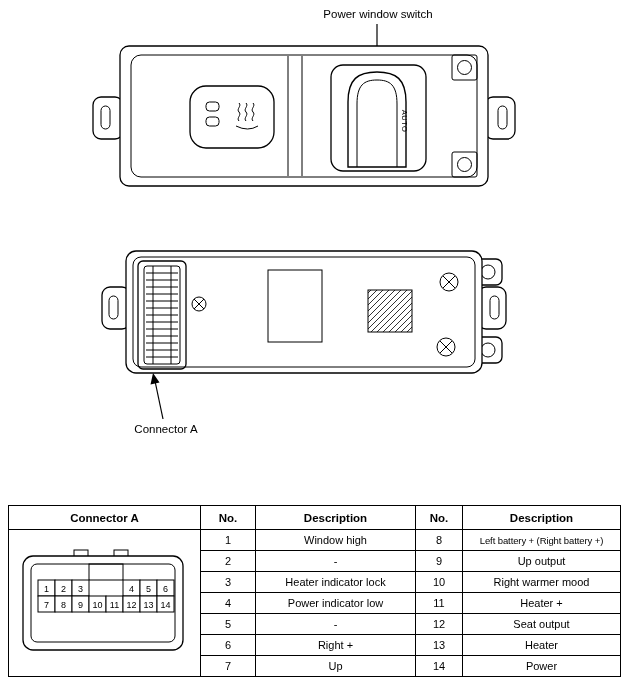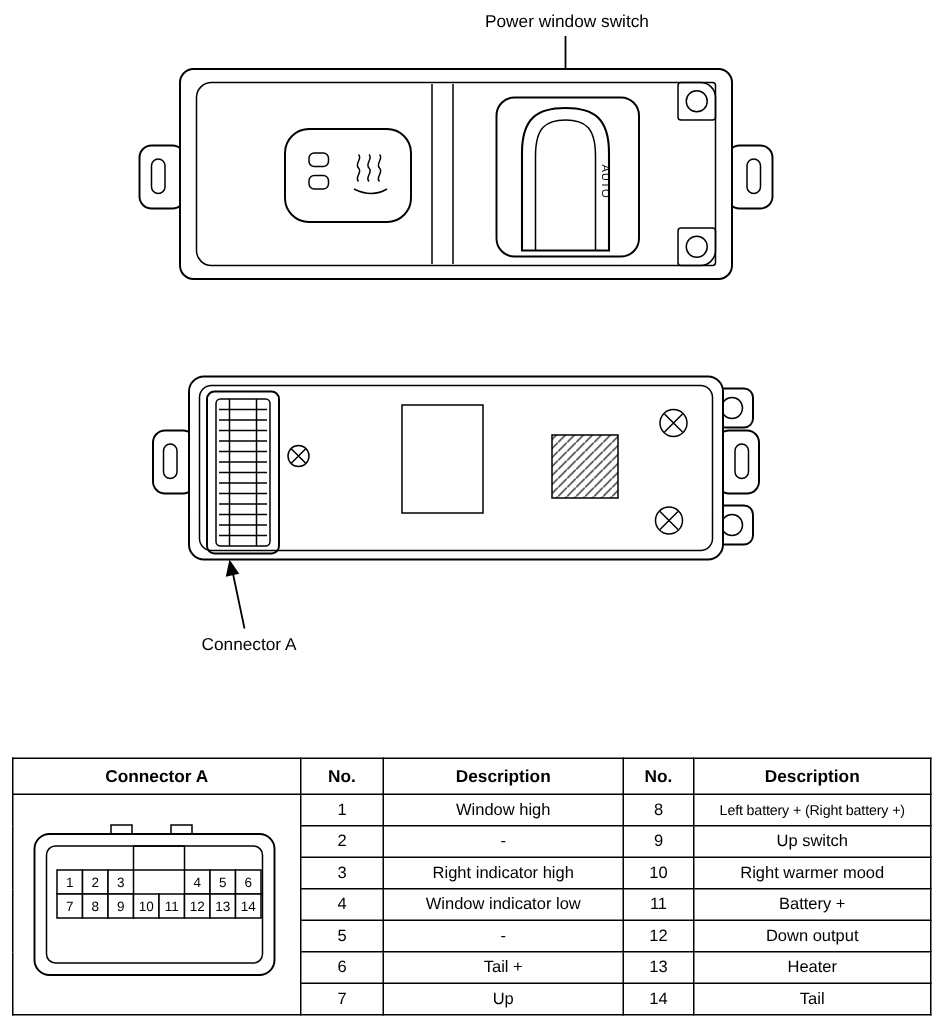--- a/index.html
+++ b/index.html
@@ -238,48 +238,48 @@
         </td>
         <td>1</td>
         <td>Window high</td>
         <td>8</td>
         <td class="tight">Left battery + (Right battery +)</td>
       </tr>
       <tr>
         <td>2</td>
         <td>-</td>
         <td>9</td>
-        <td>Up switch</td>
+        <td>Up output</td>
       </tr>
       <tr>
         <td>3</td>
-        <td>Right indicator high</td>
+        <td>Heater indicator lock</td>
         <td>10</td>
         <td>Right warmer mood</td>
       </tr>
       <tr>
         <td>4</td>
-        <td>Window indicator low</td>
+        <td>Power indicator low</td>
         <td>11</td>
-        <td>Battery +</td>
+        <td>Heater +</td>
       </tr>
       <tr>
         <td>5</td>
         <td>-</td>
         <td>12</td>
-        <td>Down output</td>
+        <td>Seat output</td>
       </tr>
       <tr>
         <td>6</td>
-        <td>Tail +</td>
+        <td>Right +</td>
         <td>13</td>
         <td>Heater</td>
       </tr>
       <tr>
         <td>7</td>
         <td>Up</td>
         <td>14</td>
-        <td>Tail</td>
+        <td>Power</td>
       </tr>
     </tbody>
   </table>
 
 </div>
 
 </body></html>

